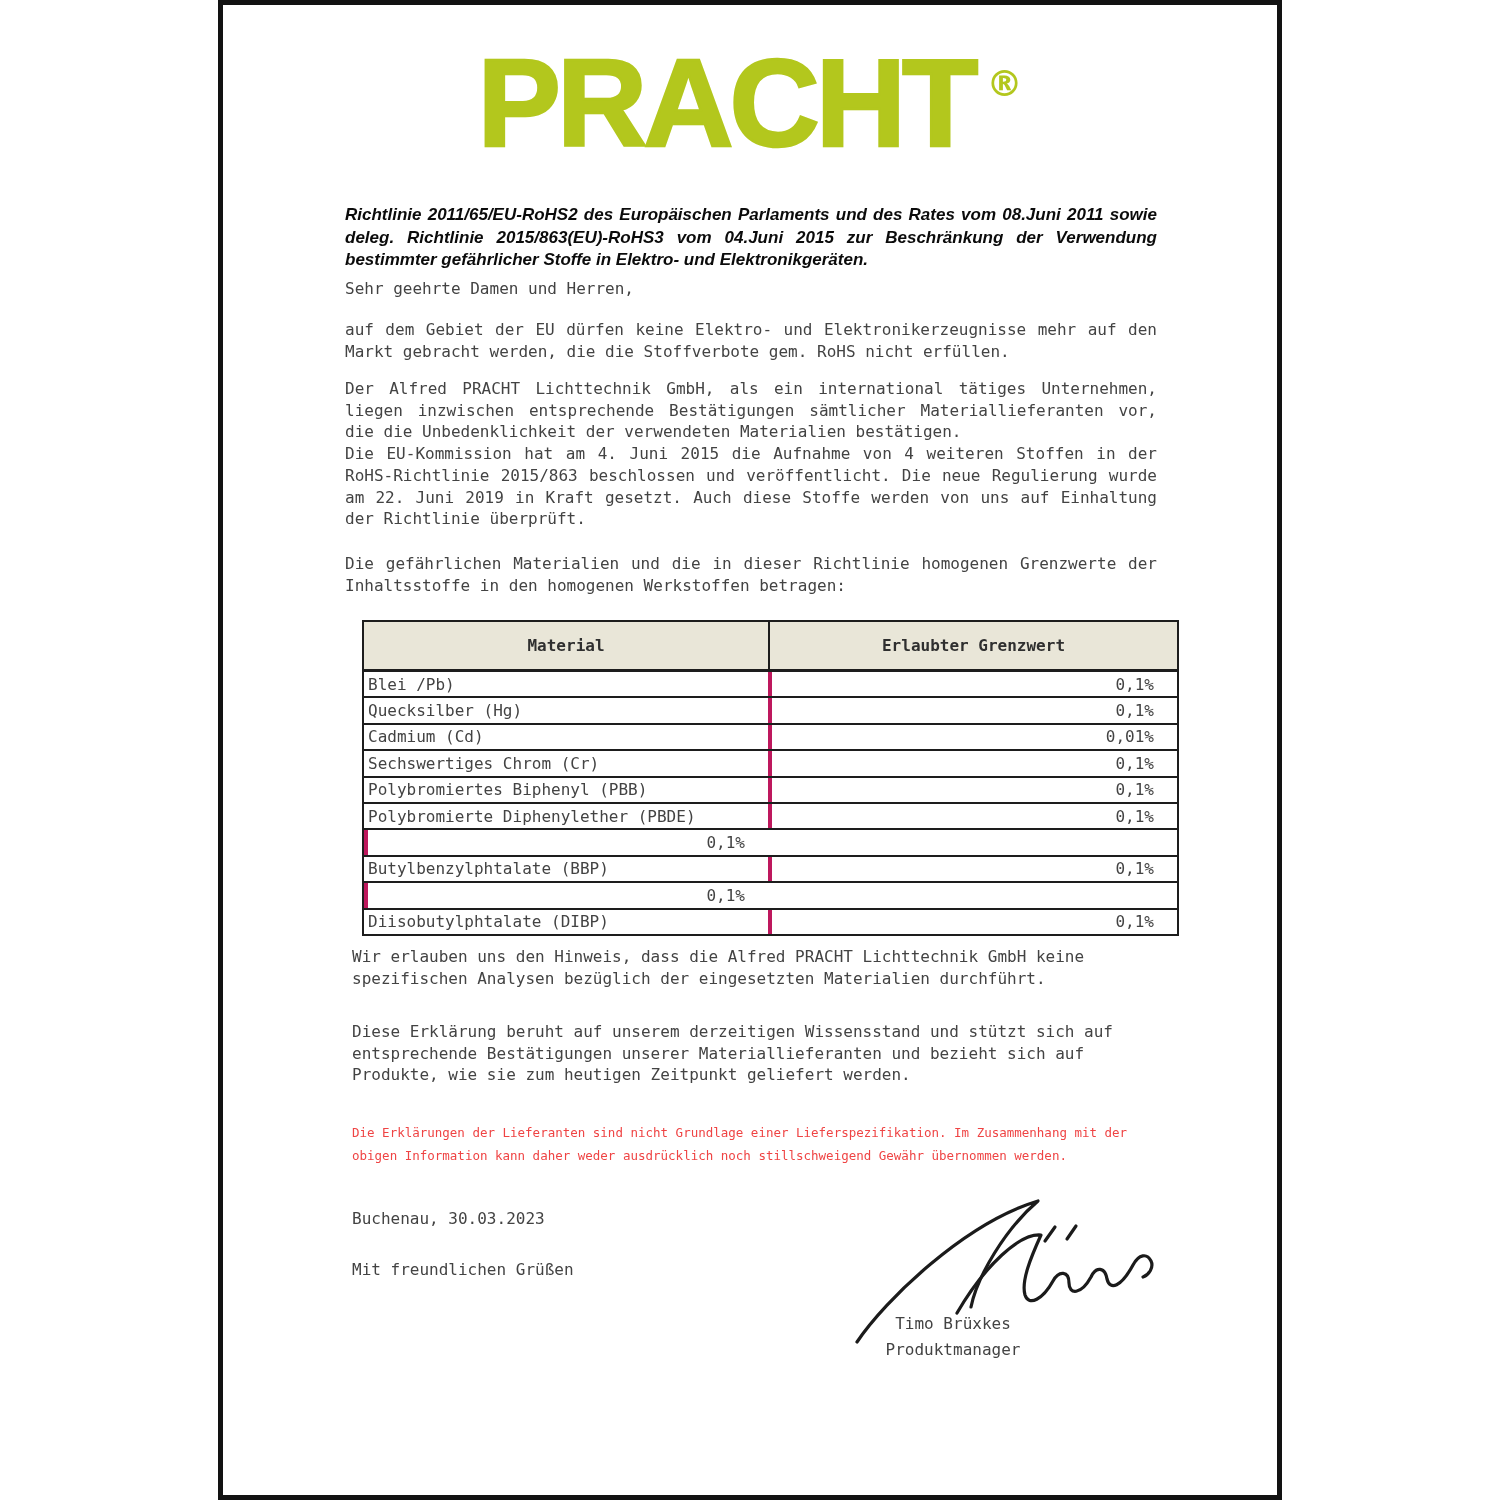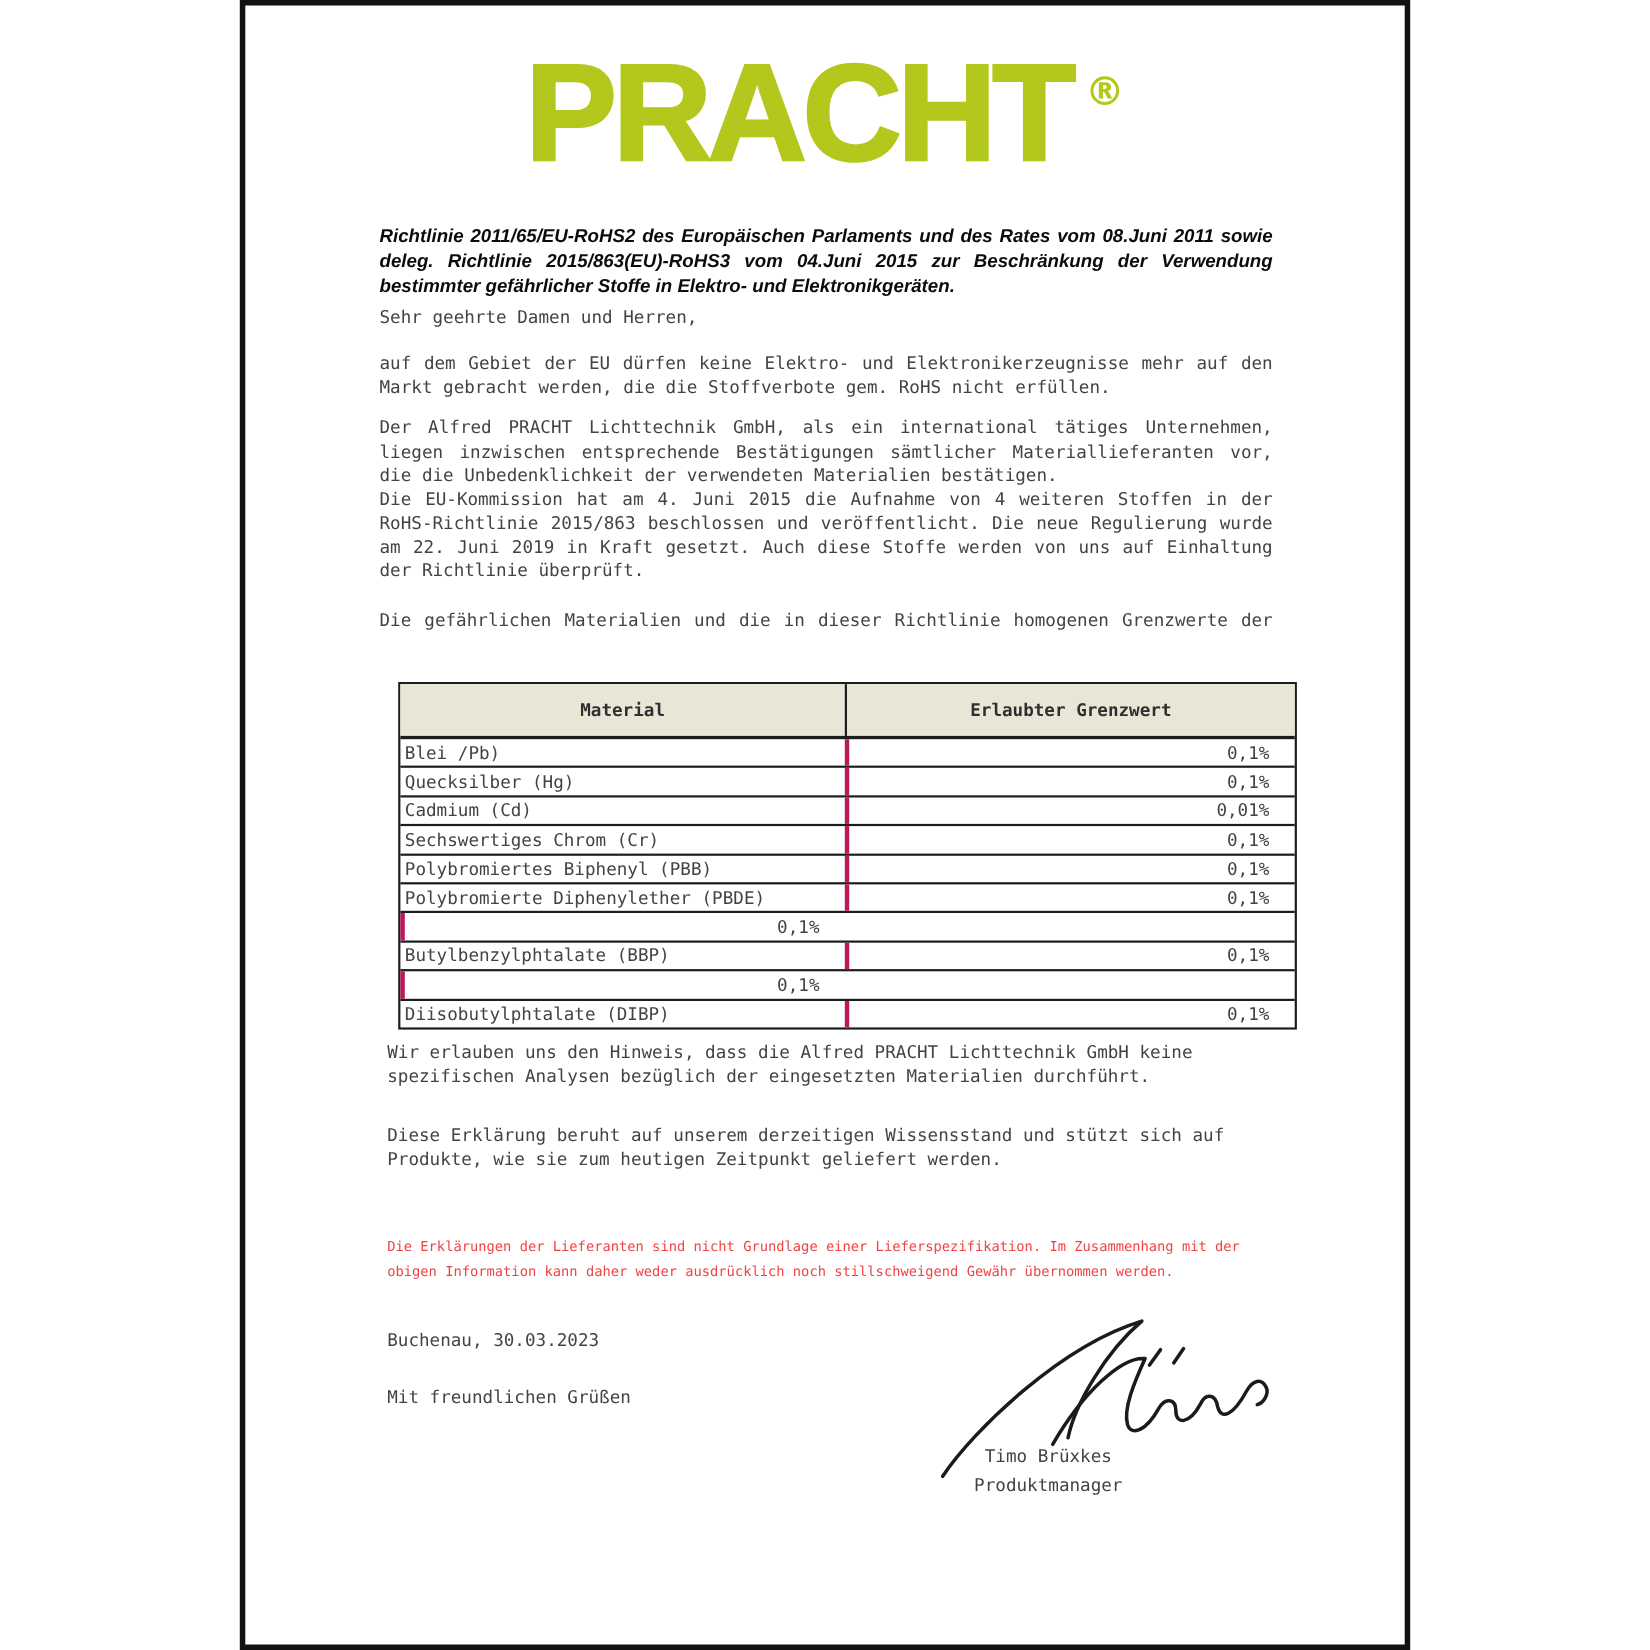--- a/index.html
+++ b/index.html
@@ -102,20 +102,21 @@
     <div class="just">
         <div class="jl">Die EU-Kommission hat am 4. Juni 2015 die Aufnahme von 4 weiteren Stoffen in der</div>
         <div class="jl">RoHS-Richtlinie 2015/863 beschlossen und veröffentlicht. Die neue Regulierung wurde</div>
         <div class="jl">am 22. Juni 2019 in Kraft gesetzt. Auch diese Stoffe werden von uns auf Einhaltung</div>
         <div>der Richtlinie überprüft.</div>
       </div>
   </div>
 
   <div class="mono blk p-limits just">
       <div class="jl">Die gefährlichen Materialien und die in dieser Richtlinie homogenen Grenzwerte der</div>
+      <div>Inhaltsstoffe in den homogenen Werkstoffen betragen:</div>
     </div>
 
   <div class="tbl">
     <div class="thead">
       <div class="th">Material</div>
       <div class="th th2">Erlaubter Grenzwert</div>
     </div>
     <div class="trow">
       <div class="td tdl">Blei /Pb)</div>
       <div class="td tdr">0,1%</div>
@@ -156,20 +157,21 @@
     </div>
   </div>
 
   <div class="mono blk p-noanalyses">
       <div>Wir erlauben uns den Hinweis, dass die Alfred PRACHT Lichttechnik GmbH keine</div>
       <div>spezifischen Analysen bezüglich der eingesetzten Materialien durchführt.</div>
     </div>
 
   <div class="mono blk p-basis">
       <div>Diese Erklärung beruht auf unserem derzeitigen Wissensstand und stützt sich auf</div>
+      <div>entsprechende Bestätigungen unserer Materiallieferanten und bezieht sich auf</div>
       <div>Produkte, wie sie zum heutigen Zeitpunkt geliefert werden.</div>
     </div>
 
   <div class="mono blk disclaimer">
       <div>Die Erklärungen der Lieferanten sind nicht Grundlage einer Lieferspezifikation. Im Zusammenhang mit der</div>
       <div>obigen Information kann daher weder ausdrücklich noch stillschweigend Gewähr übernommen werden.</div>
     </div>
 
   <div class="mono blk placedate">Buchenau, 30.03.2023</div>
 

